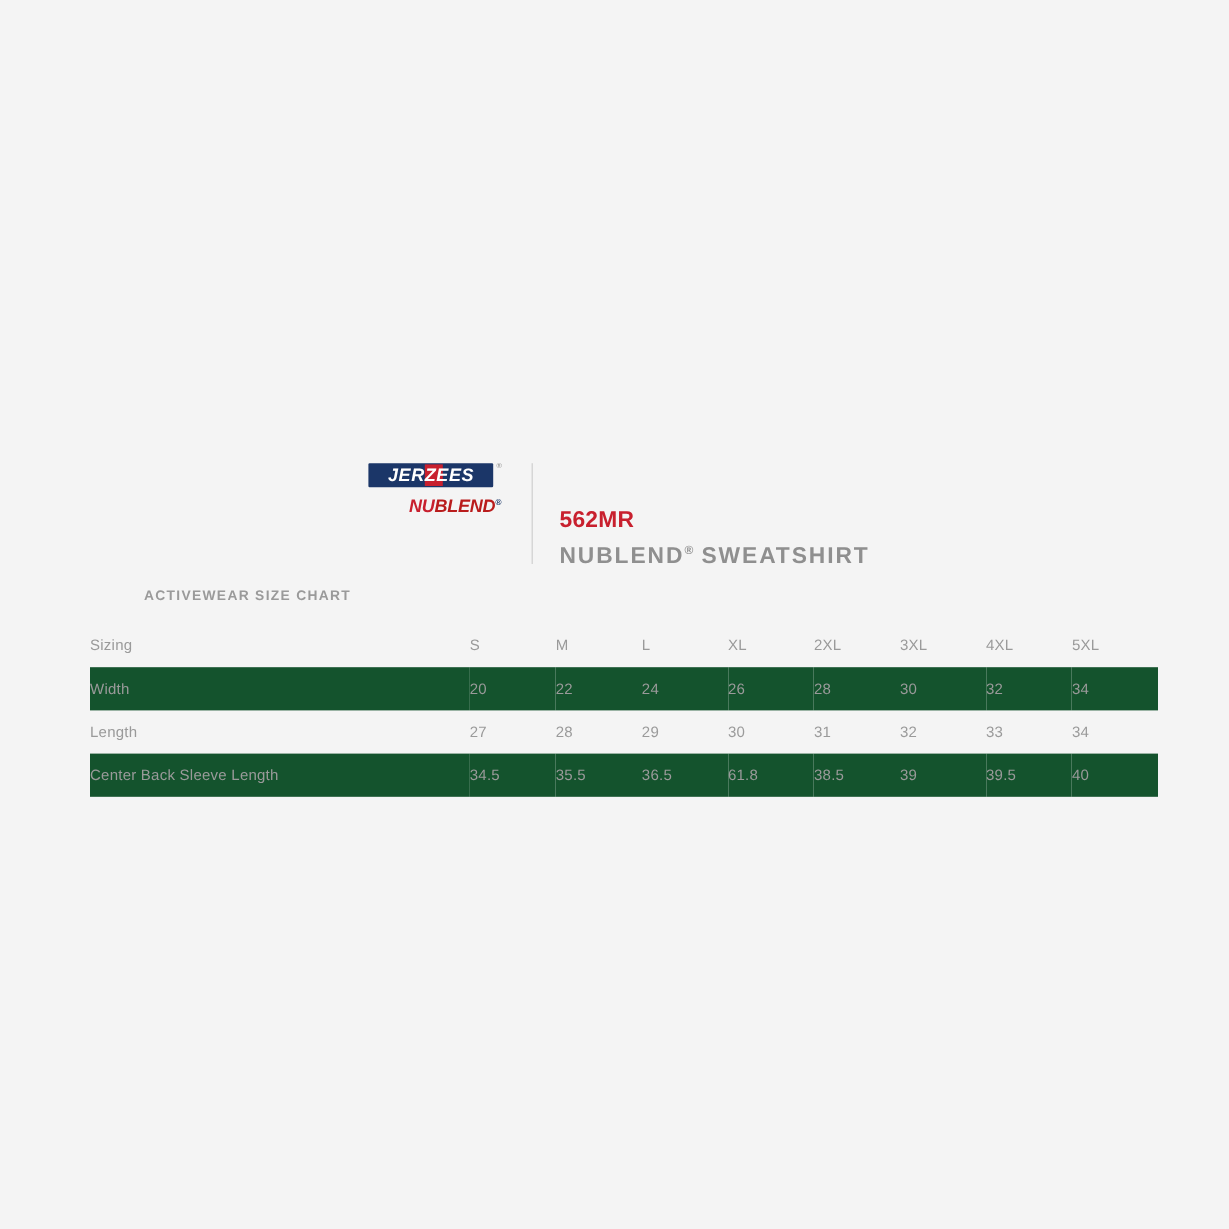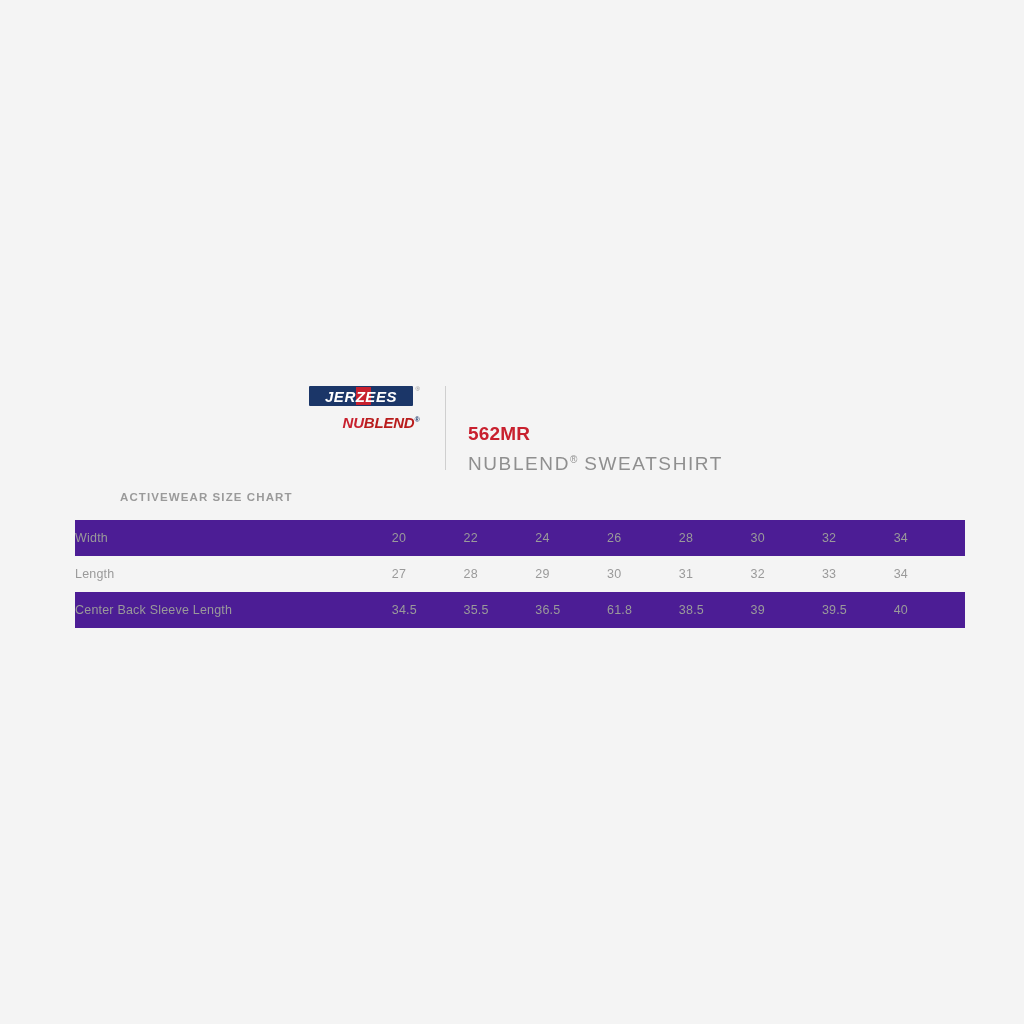--- a/index.html
+++ b/index.html
@@ -114,21 +114,21 @@
     font-weight: bold;
     letter-spacing: 0.2px;
     line-height: 1.1;
   }
   .product-name {
     margin-top: 9px;
     color: #8f8f8f;
     font-size: 19px;
     letter-spacing: 1.6px;
     line-height: 1.1;
-    font-weight: normal;
+    font-weight: bold;
   }
   .product-name sup {
     font-size: 10px;
     letter-spacing: 0;
     vertical-align: super;
   }
 
   
   .chart-title {
     position: absolute;
@@ -157,21 +157,21 @@
     letter-spacing: 0.2px;
   }
   td.row-label {
     width: 330px;
     padding-left: 0;
   }
   td.val {
     width: 74px;
   }
   tr.row-sizing td { color: #9a9a9a; }
-  tr.row-alt { background: #4c1d95; }
+  tr.row-alt { background: #14532d; }
 </style>
 </head>
 <body>
 
 <div class="page">
 
   <div class="header">
     <div class="header-inner">
 
       <div class="brand-block">
@@ -194,20 +194,31 @@
         </div>
       </div>
 
     </div>
   </div>
 
   <div class="chart-title">ACTIVEWEAR SIZE CHART</div>
 
   <table class="size-chart">
     <tbody>
+      <tr class="row-sizing">
+        <td class="row-label">Sizing</td>
+        <td class="val">S</td>
+        <td class="val">M</td>
+        <td class="val">L</td>
+        <td class="val">XL</td>
+        <td class="val">2XL</td>
+        <td class="val">3XL</td>
+        <td class="val">4XL</td>
+        <td class="val">5XL</td>
+      </tr>
       <tr class="row-alt">
         <td class="row-label">Width</td>
         <td class="val">20</td>
         <td class="val">22</td>
         <td class="val">24</td>
         <td class="val">26</td>
         <td class="val">28</td>
         <td class="val">30</td>
         <td class="val">32</td>
         <td class="val">34</td>

